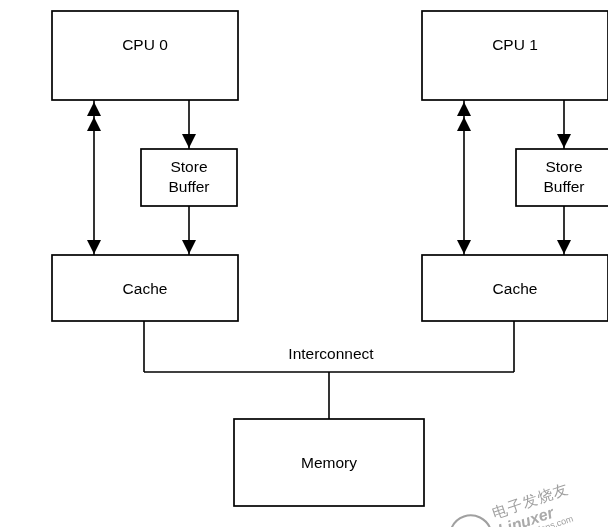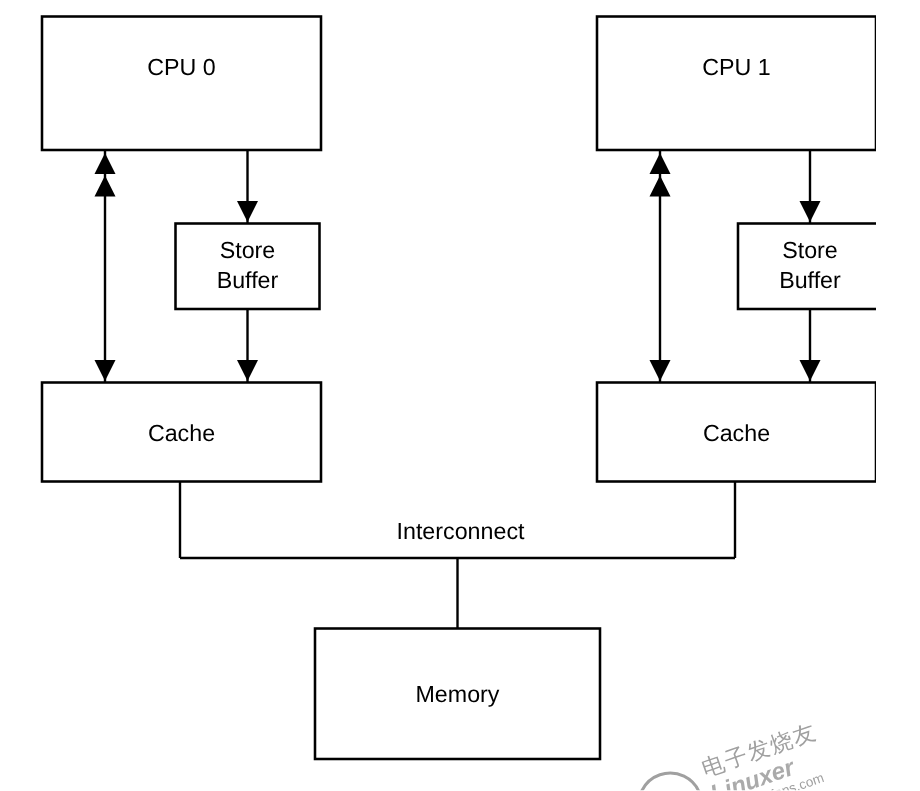--- a/index.html
+++ b/index.html
@@ -7,20 +7,21 @@
     padding: 0;
     background: #ffffff;
     font-family: "Liberation Sans", sans-serif;
   }
   .canvas {
     position: relative;
     width: 584px;
     height: 527px;
     background: #ffffff;
     overflow: hidden;
+    margin-left: 24px;
   }
   svg.diagram {
     position: absolute;
     left: 0;
     top: 0;
   }
   svg.diagram rect.box {
     fill: #ffffff;
     stroke: #000000;
     stroke-width: 1.7;

